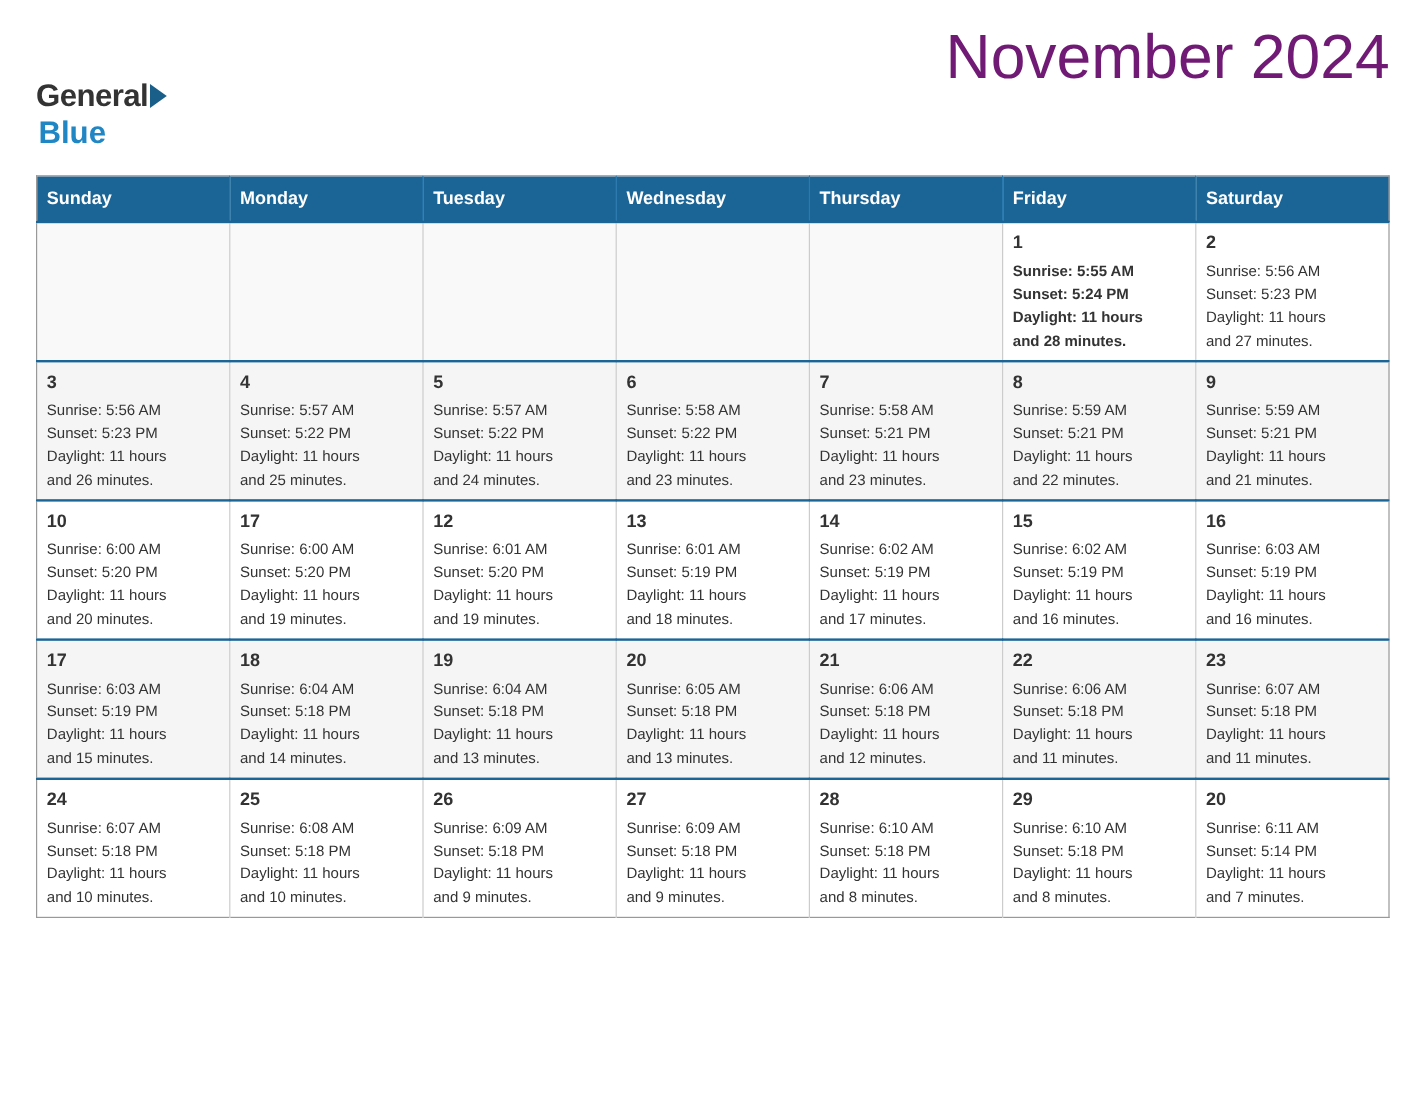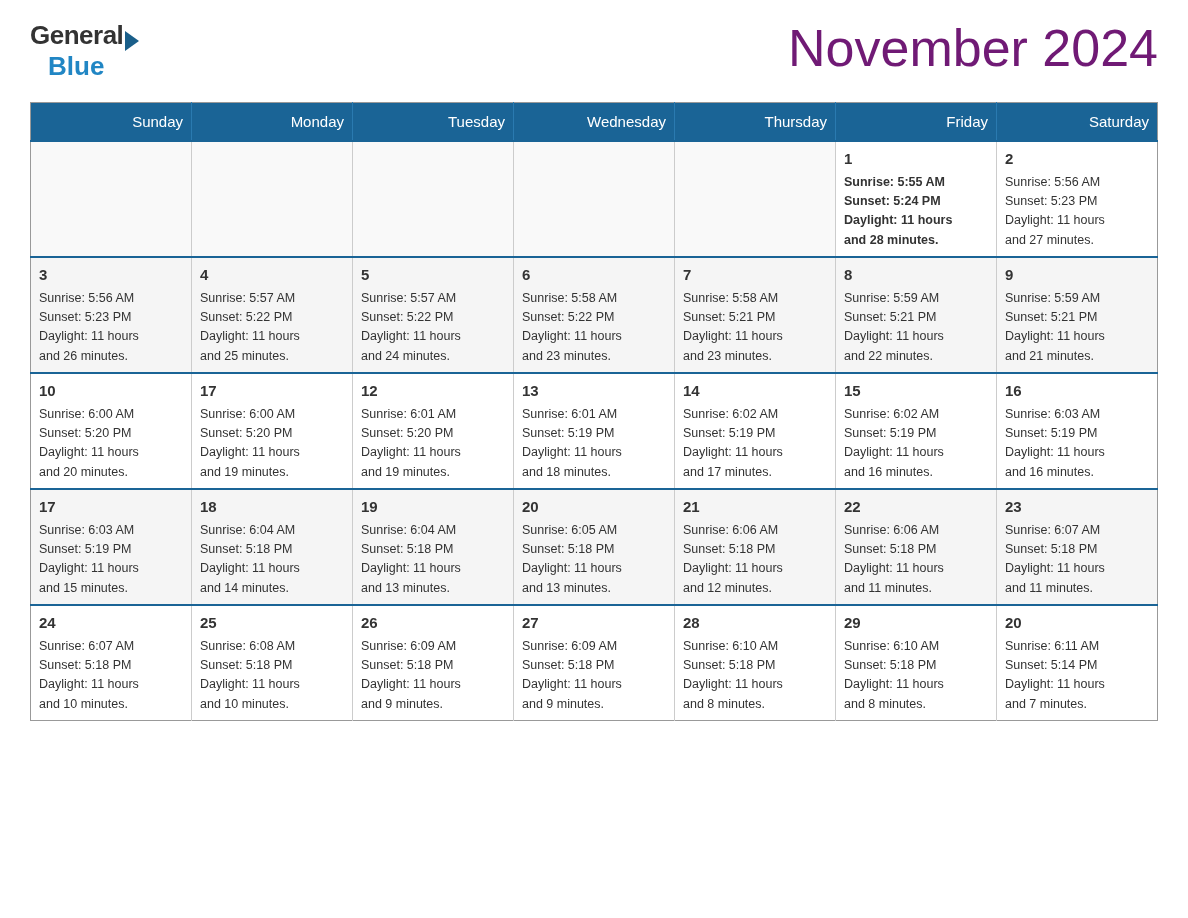--- a/index.html
+++ b/index.html
@@ -19,21 +19,22 @@
     }
 
     .logo {
       display: flex;
       flex-direction: column;
       align-items: flex-start;
     }
 
     .logo-top {
       display: flex;
-      align-items: flex-end;
+      align-items: center;
+      margin-top: 44px;
     }
 
     .logo-general {
       font-size: 26px;
       font-weight: bold;
       color: #333;
       letter-spacing: -0.5px;
     }
 
     .logo-arrow {
@@ -76,22 +77,22 @@
     }
 
     .calendar thead tr {
       background-color: #1a6496;
     }
 
     .calendar thead th {
       color: #fff;
       padding: 10px 8px;
       font-size: 15px;
-      font-weight: normal;
-      text-align: right;
+      font-weight: bold;
+      text-align: left;
       border-right: 1px solid #2a7ab0;
     }
 
     .calendar thead th:last-child {
       border-right: none;
     }
 
     .calendar tbody tr {
       border-top: 2px solid #1a6496;
     }
@@ -143,21 +144,21 @@
   </style>
 </head>
 <body>
 
 <div class="header">
   <div class="logo">
     <div class="logo-top">
       <span class="logo-general">General</span>
       <div class="logo-arrow"></div>
     </div>
-    <span class="logo-blue" style="margin-left:18px;">Blue</span>
+    <span class="logo-blue" style="margin-left:2px;">Blue</span>
   </div>
   <div class="title-section">
     <div class="month-title">November 2024</div>
   </div>
 </div>
 
 <table class="calendar">
   <thead>
     <tr id="weekday-header-row">
     <th>Sunday</th>

